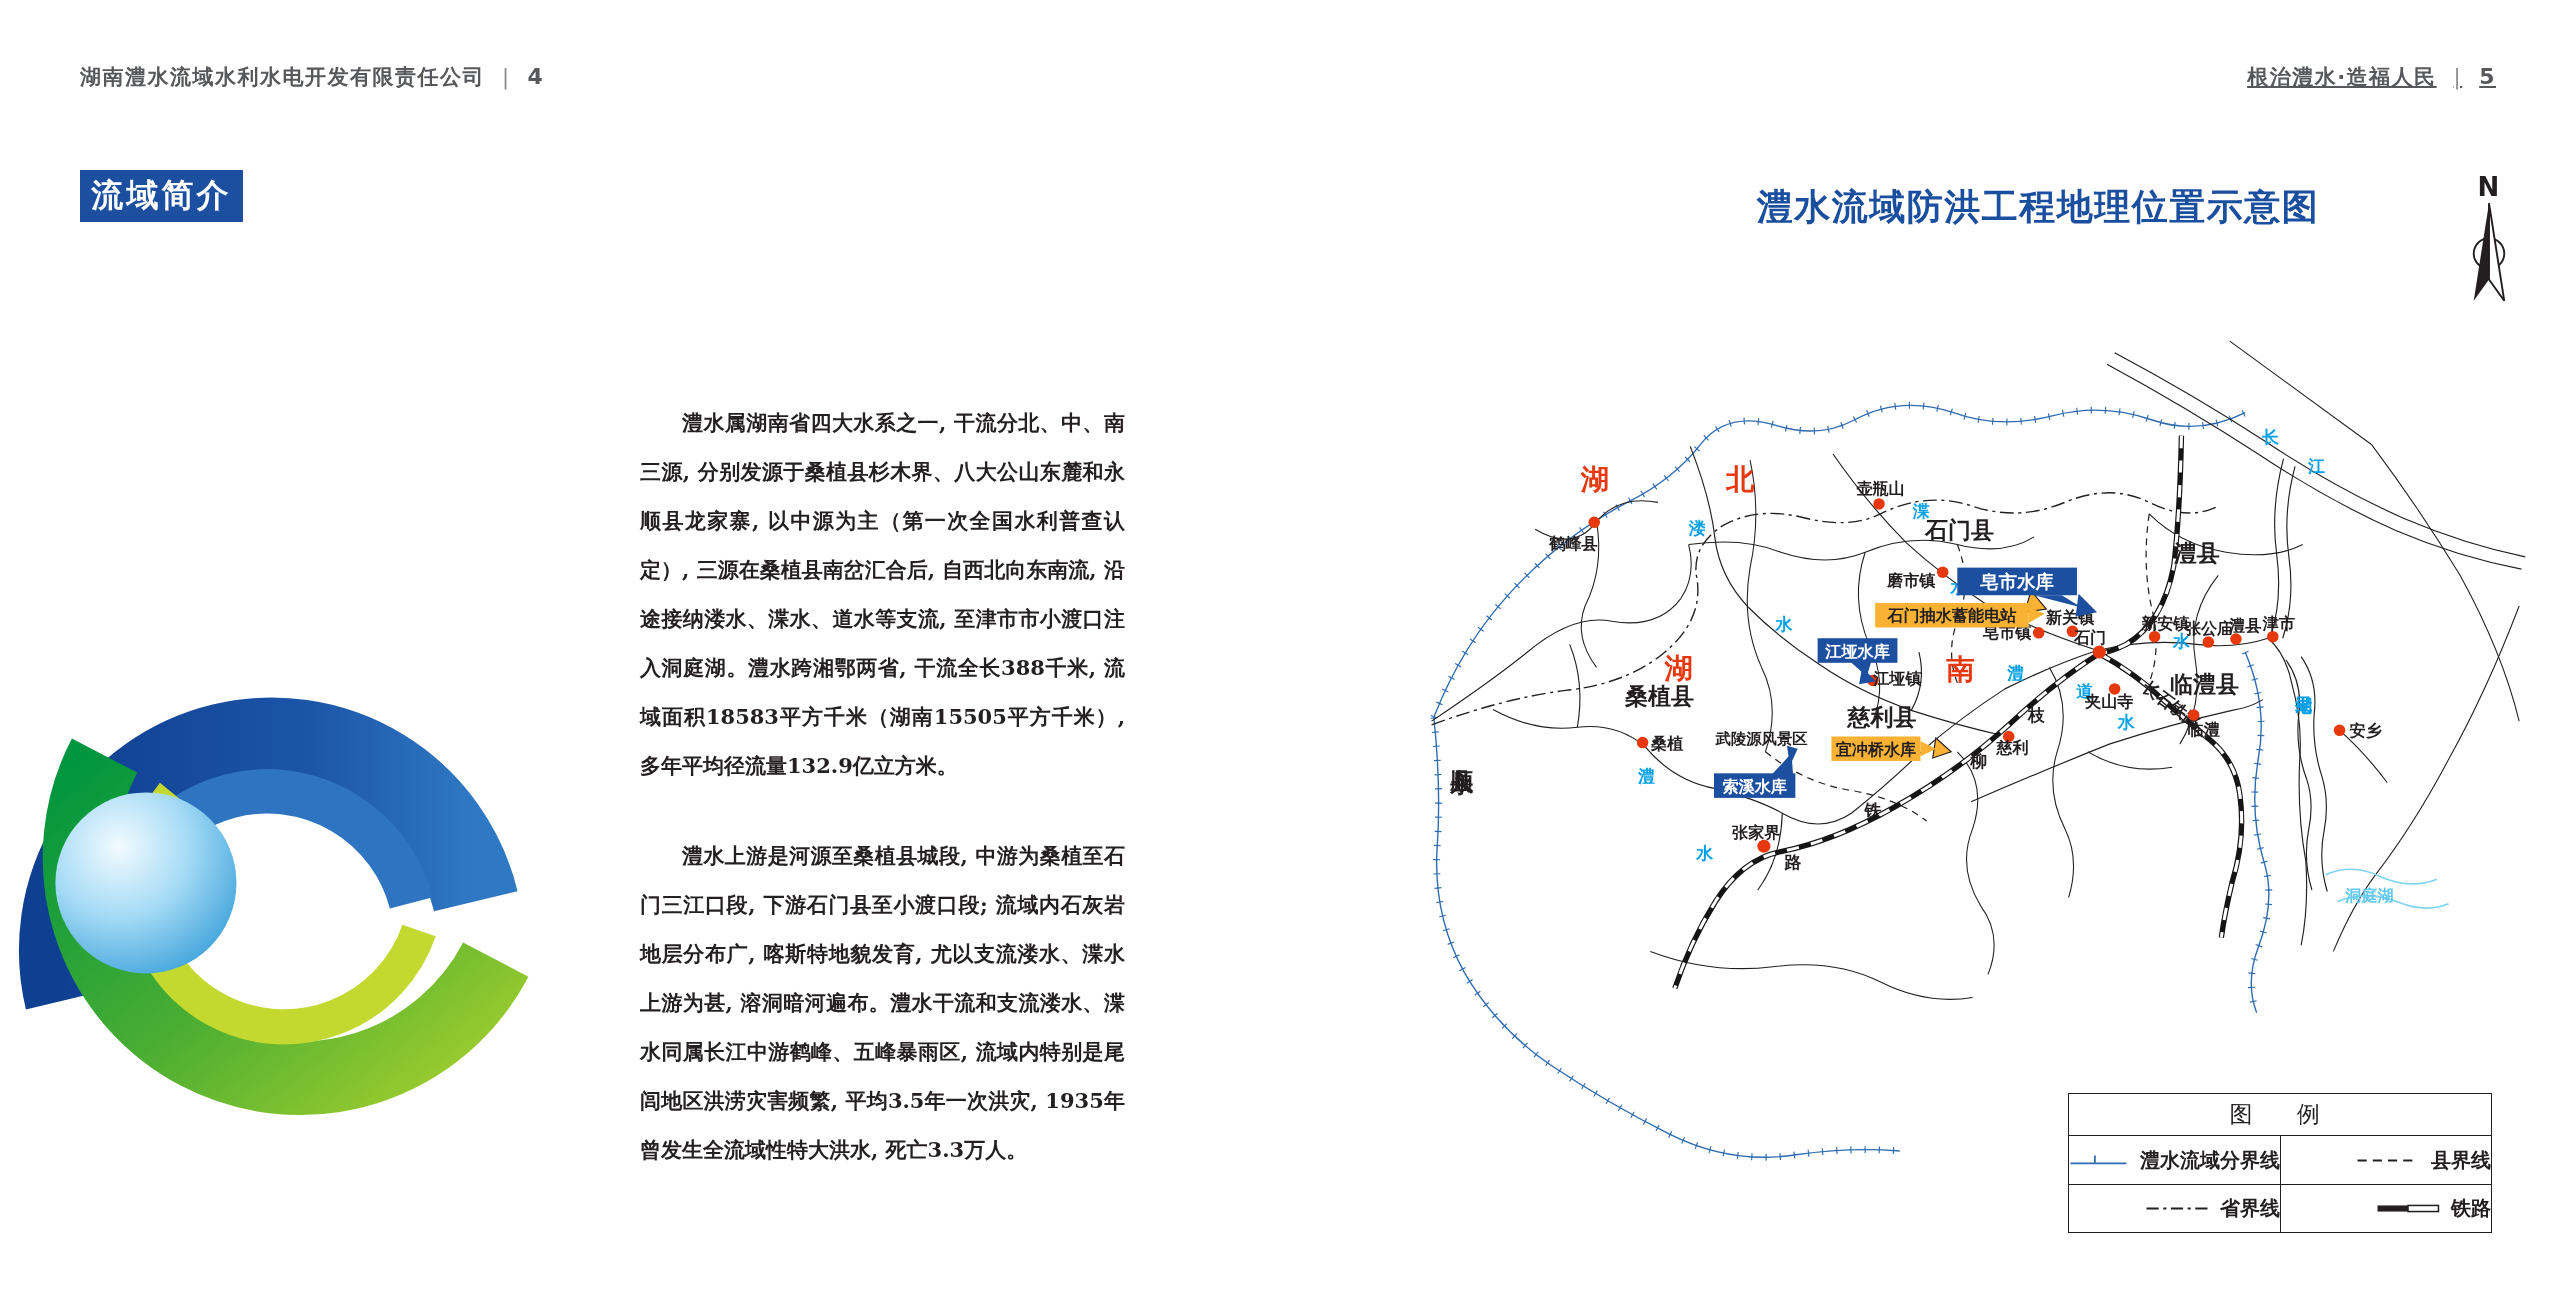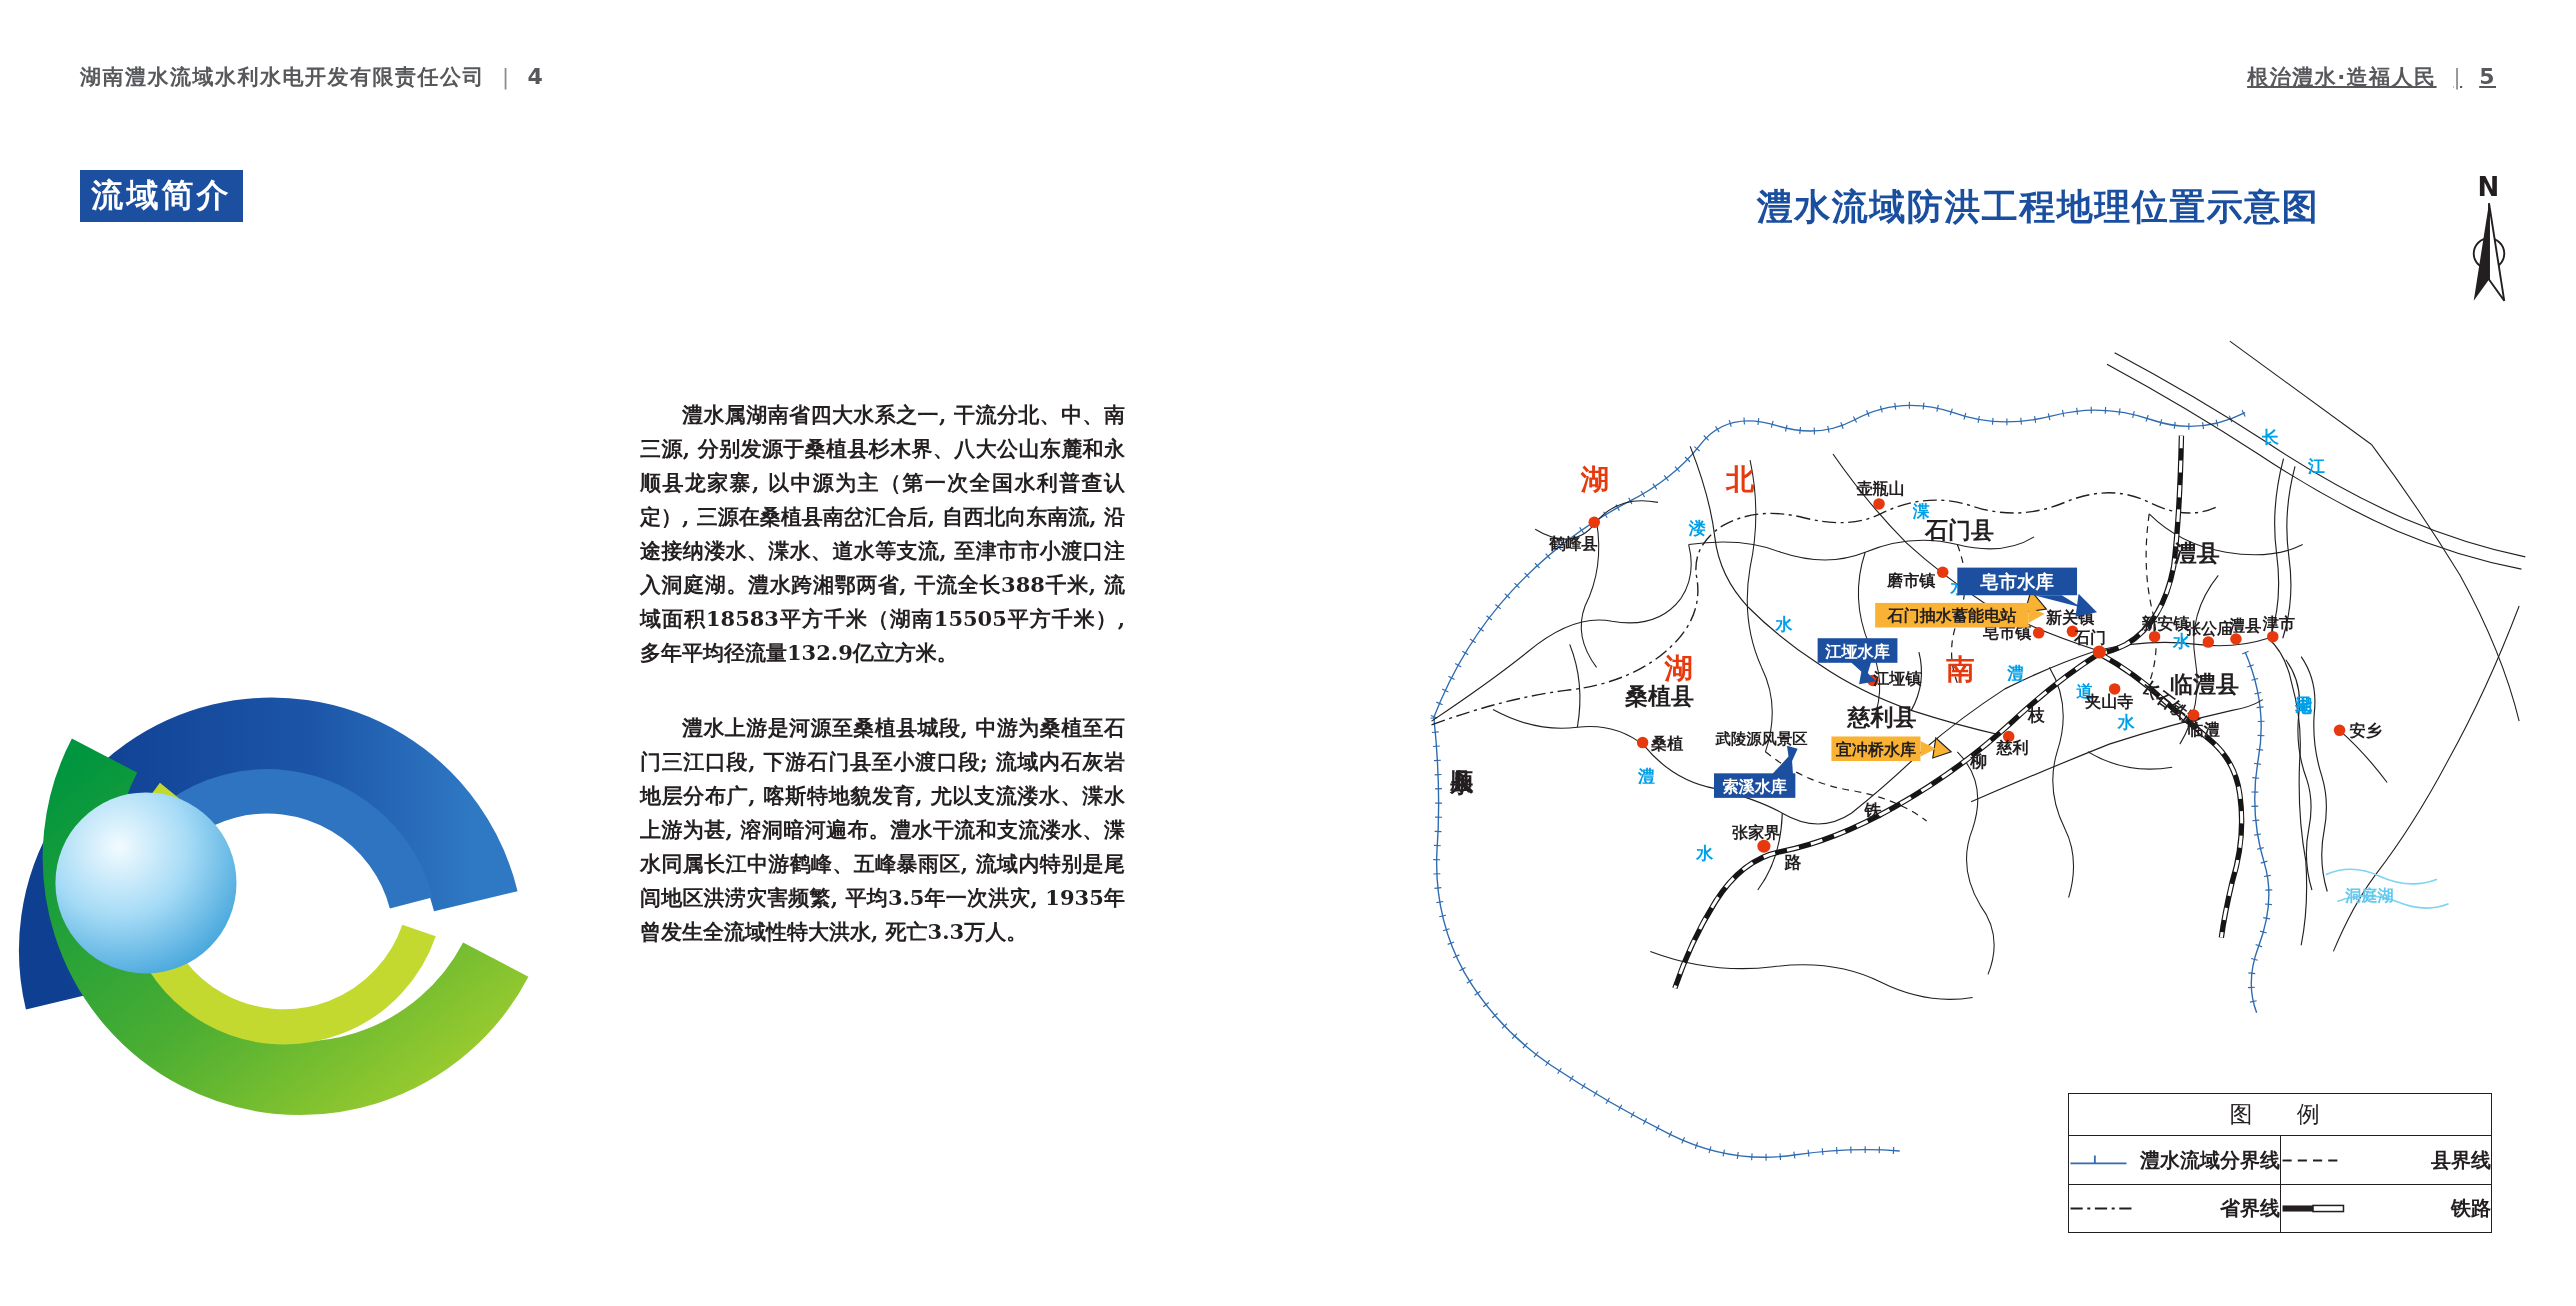--- a/index.html
+++ b/index.html
@@ -9,36 +9,36 @@
   .hdr{position:absolute;top:63px;font-size:21px;font-weight:bold;color:#57585b;letter-spacing:1.5px;white-space:nowrap;}
   #hdr-left{left:80px;}
   #hdr-right{right:80px;text-align:center;text-decoration:underline;}
   .hdr .divider{margin:0 17px;color:#8a8b8e;font-weight:normal;}
   .hdr .pageno{font-size:22px;}
   
   #section-badge{position:absolute;left:80px;top:170px;width:163px;height:52px;background:#1c4f9f;
     color:#ffffff;font-size:32px;font-weight:bold;letter-spacing:3.1px;display:flex;align-items:center;justify-content:center;}
   
   #body-text{position:absolute;left:640px;top:398px;width:485px;color:#241f20;}
-  #body-text p{margin:0 0 41px 0;font-size:21px;line-height:34px;text-align:justify;text-indent:2em;
+  #body-text p{margin:0 0 41px 0;font-size:21px;line-height:49px;text-align:justify;text-indent:2em;
     font-weight:700;font-family:"DejaVu Serif","Liberation Serif",serif;}
   
   #logo{position:absolute;left:14px;top:393px;}
   
   #map-title{position:absolute;left:1685px;top:183px;width:706px;text-align:center;font-size:36px;
     font-weight:bold;color:#1a4e9e;letter-spacing:1.5px;}
   #compass{position:absolute;left:2454px;top:174px;width:69px;text-align:center;}
   #compass .n{font-size:26px;font-weight:bold;color:#231f20;line-height:26px;}
   #map-wrap{position:absolute;left:1420px;top:322px;}
   
   #legend{position:absolute;left:2068px;top:1093px;width:422px;border:1.5px solid #231f20;background:#fff;}
   #legend .lg-title{height:41px;line-height:41px;text-align:center;font-size:23px;font-weight:normal;
     letter-spacing:10.7px;color:#231f20;border-bottom:1.5px solid #231f20;}
   .lg-grid{display:flex;flex-wrap:wrap;}
-  .lg-cell{width:50%;height:48px;display:flex;align-items:center;justify-content:space-between;box-sizing:border-box;gap:10.7px;}
+  .lg-cell{width:50%;height:48px;display:flex;align-items:center;justify-content:flex-end;box-sizing:border-box;gap:10.7px;}
   .lg-cell.r2{border-top:1.5px solid #231f20;}
   .lg-cell.right{border-left:1.5px solid #231f20;}
   .lg-label{font-size:20px;font-weight:bold;color:#231f20;white-space:nowrap;}
   
   text{font-family:"DejaVu Sans","Liberation Sans",sans-serif;}
   .t-prov{font-size:37px;font-weight:bold;fill:#e8380d;}
   .t-county{font-size:30px;font-weight:bold;fill:#231f20;}
   .t-town{font-size:21px;font-weight:bold;fill:#231f20;}
   .t-river{font-size:22px;font-weight:bold;fill:#00a0e9;}
   .t-lake{font-size:21px;font-weight:bold;fill:#62c9f0;}

